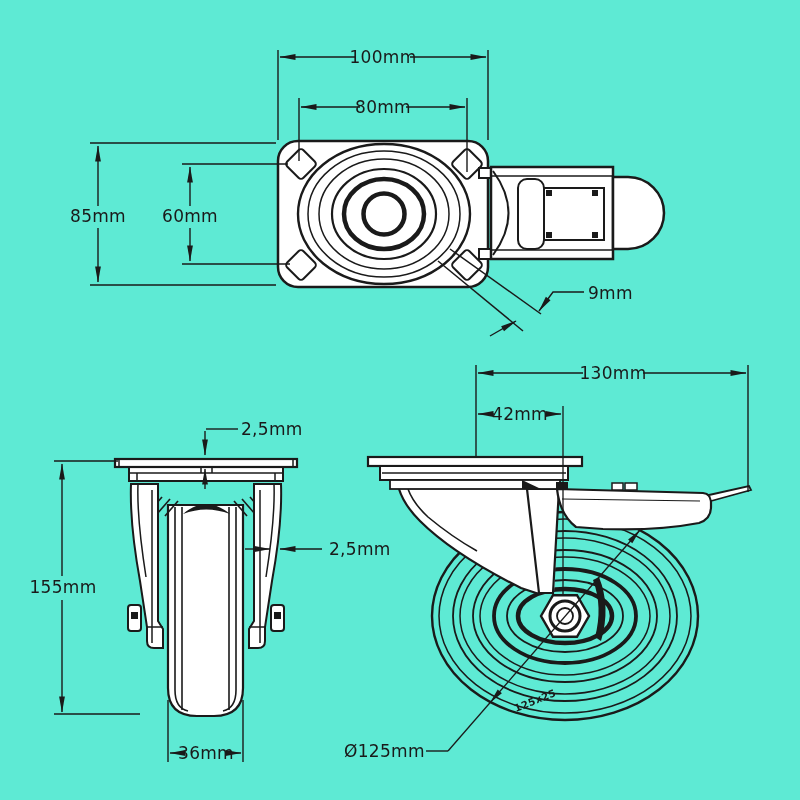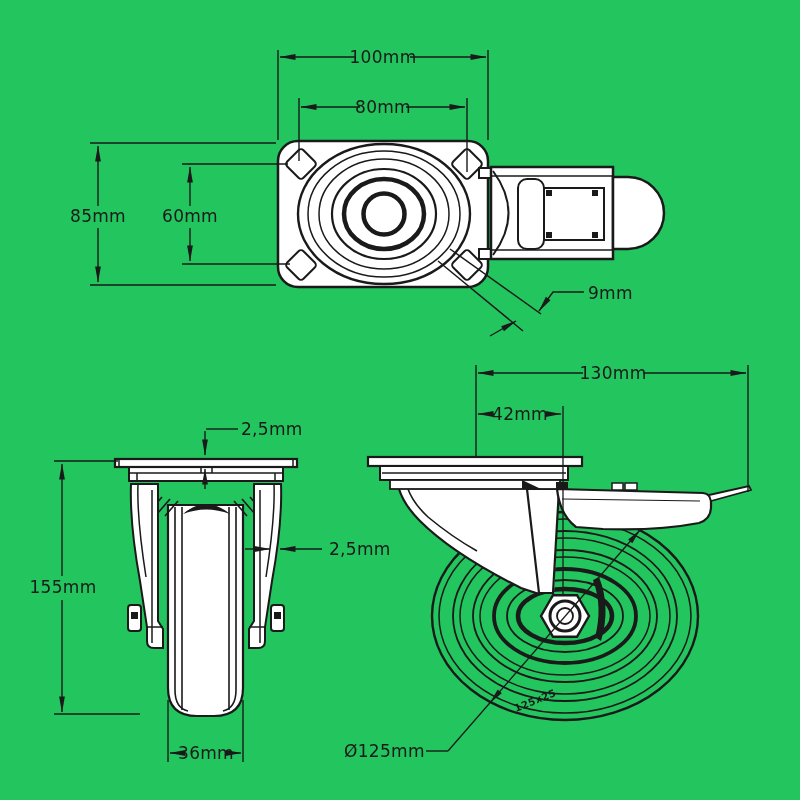--- a/index.html
+++ b/index.html
@@ -1,16 +1,16 @@
 <!DOCTYPE html>
 <html><head>
 <meta charset="utf-8">
 <style>
   html,body{margin:0;padding:0;background:#ffffff;}
-  .stage{width:800px;height:800px;background:#22c55e;position:relative;overflow:hidden;}
+  .stage{width:800px;height:800px;background:#5eead4;position:relative;overflow:hidden;}
   svg{display:block;}
   svg *{vector-effect:none;}
   .ln{stroke:#1a1a1a;fill:none;}
   .w{fill:#ffffff;stroke:#1a1a1a;}
   .d{fill:#1a1a1a;stroke:none;}
   .s25{stroke-width:2.5;}
   .s22{stroke-width:2.2;}
   .s2{stroke-width:2;}
   .s18{stroke-width:1.8;}
   .s16{stroke-width:1.6;}

